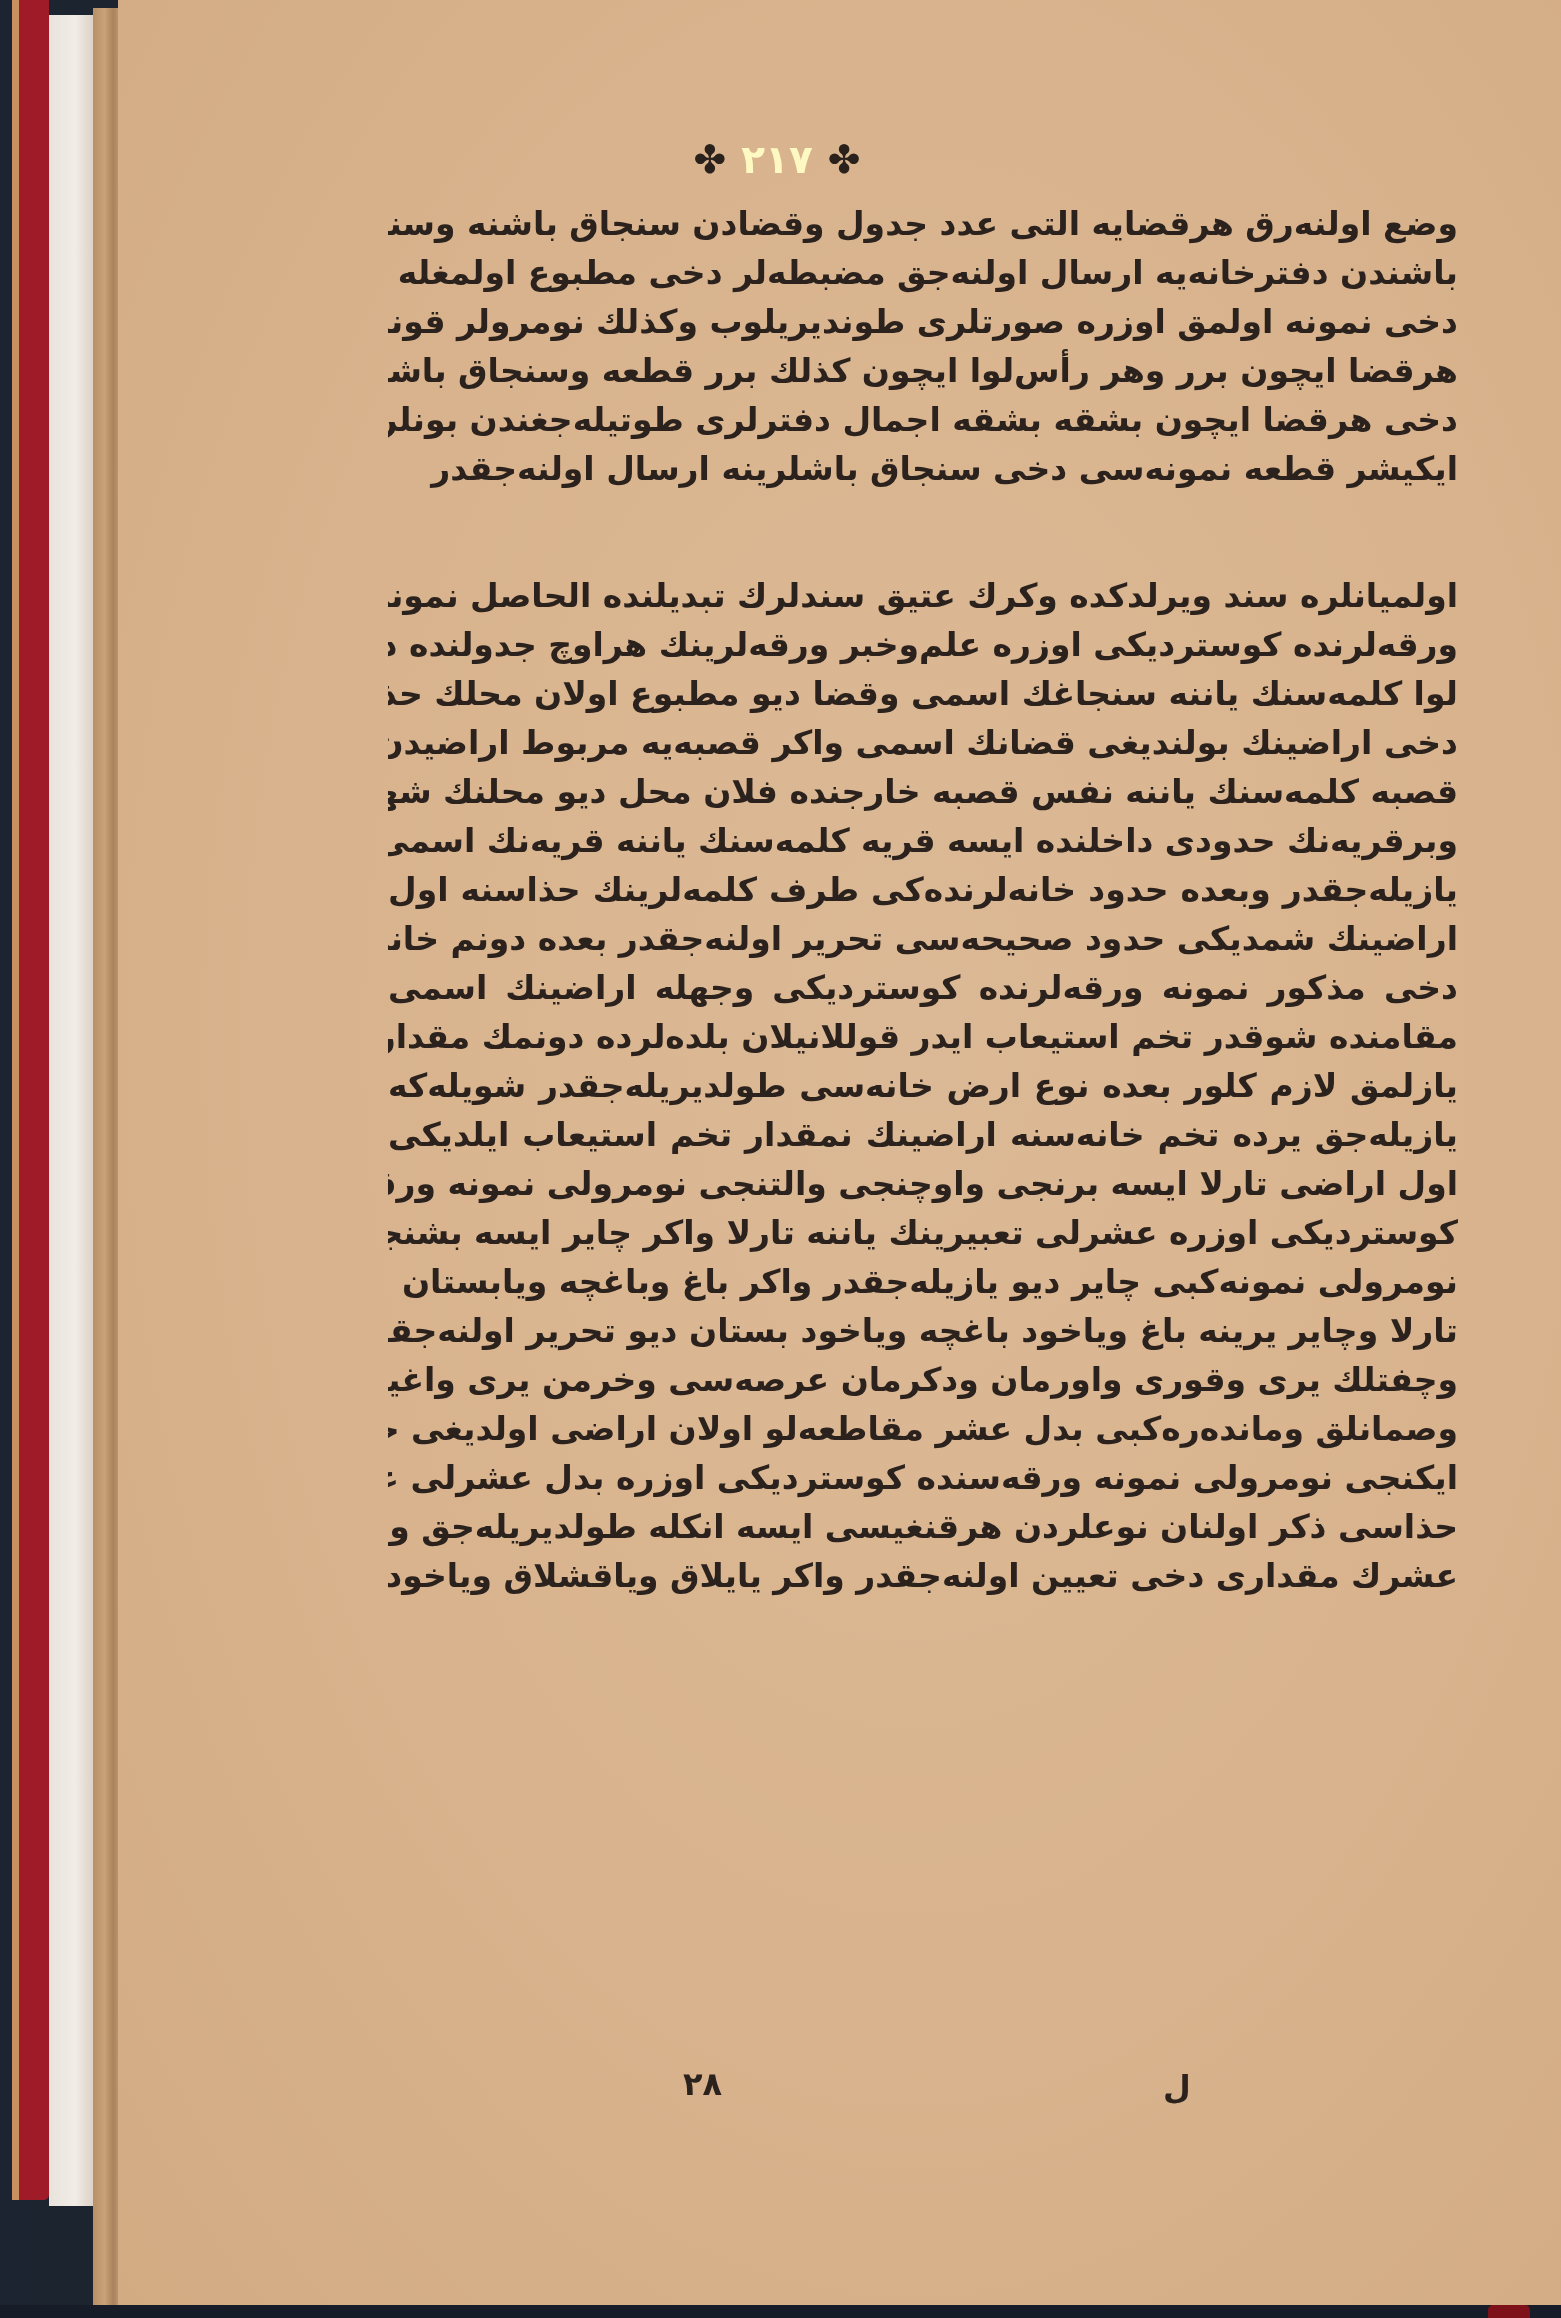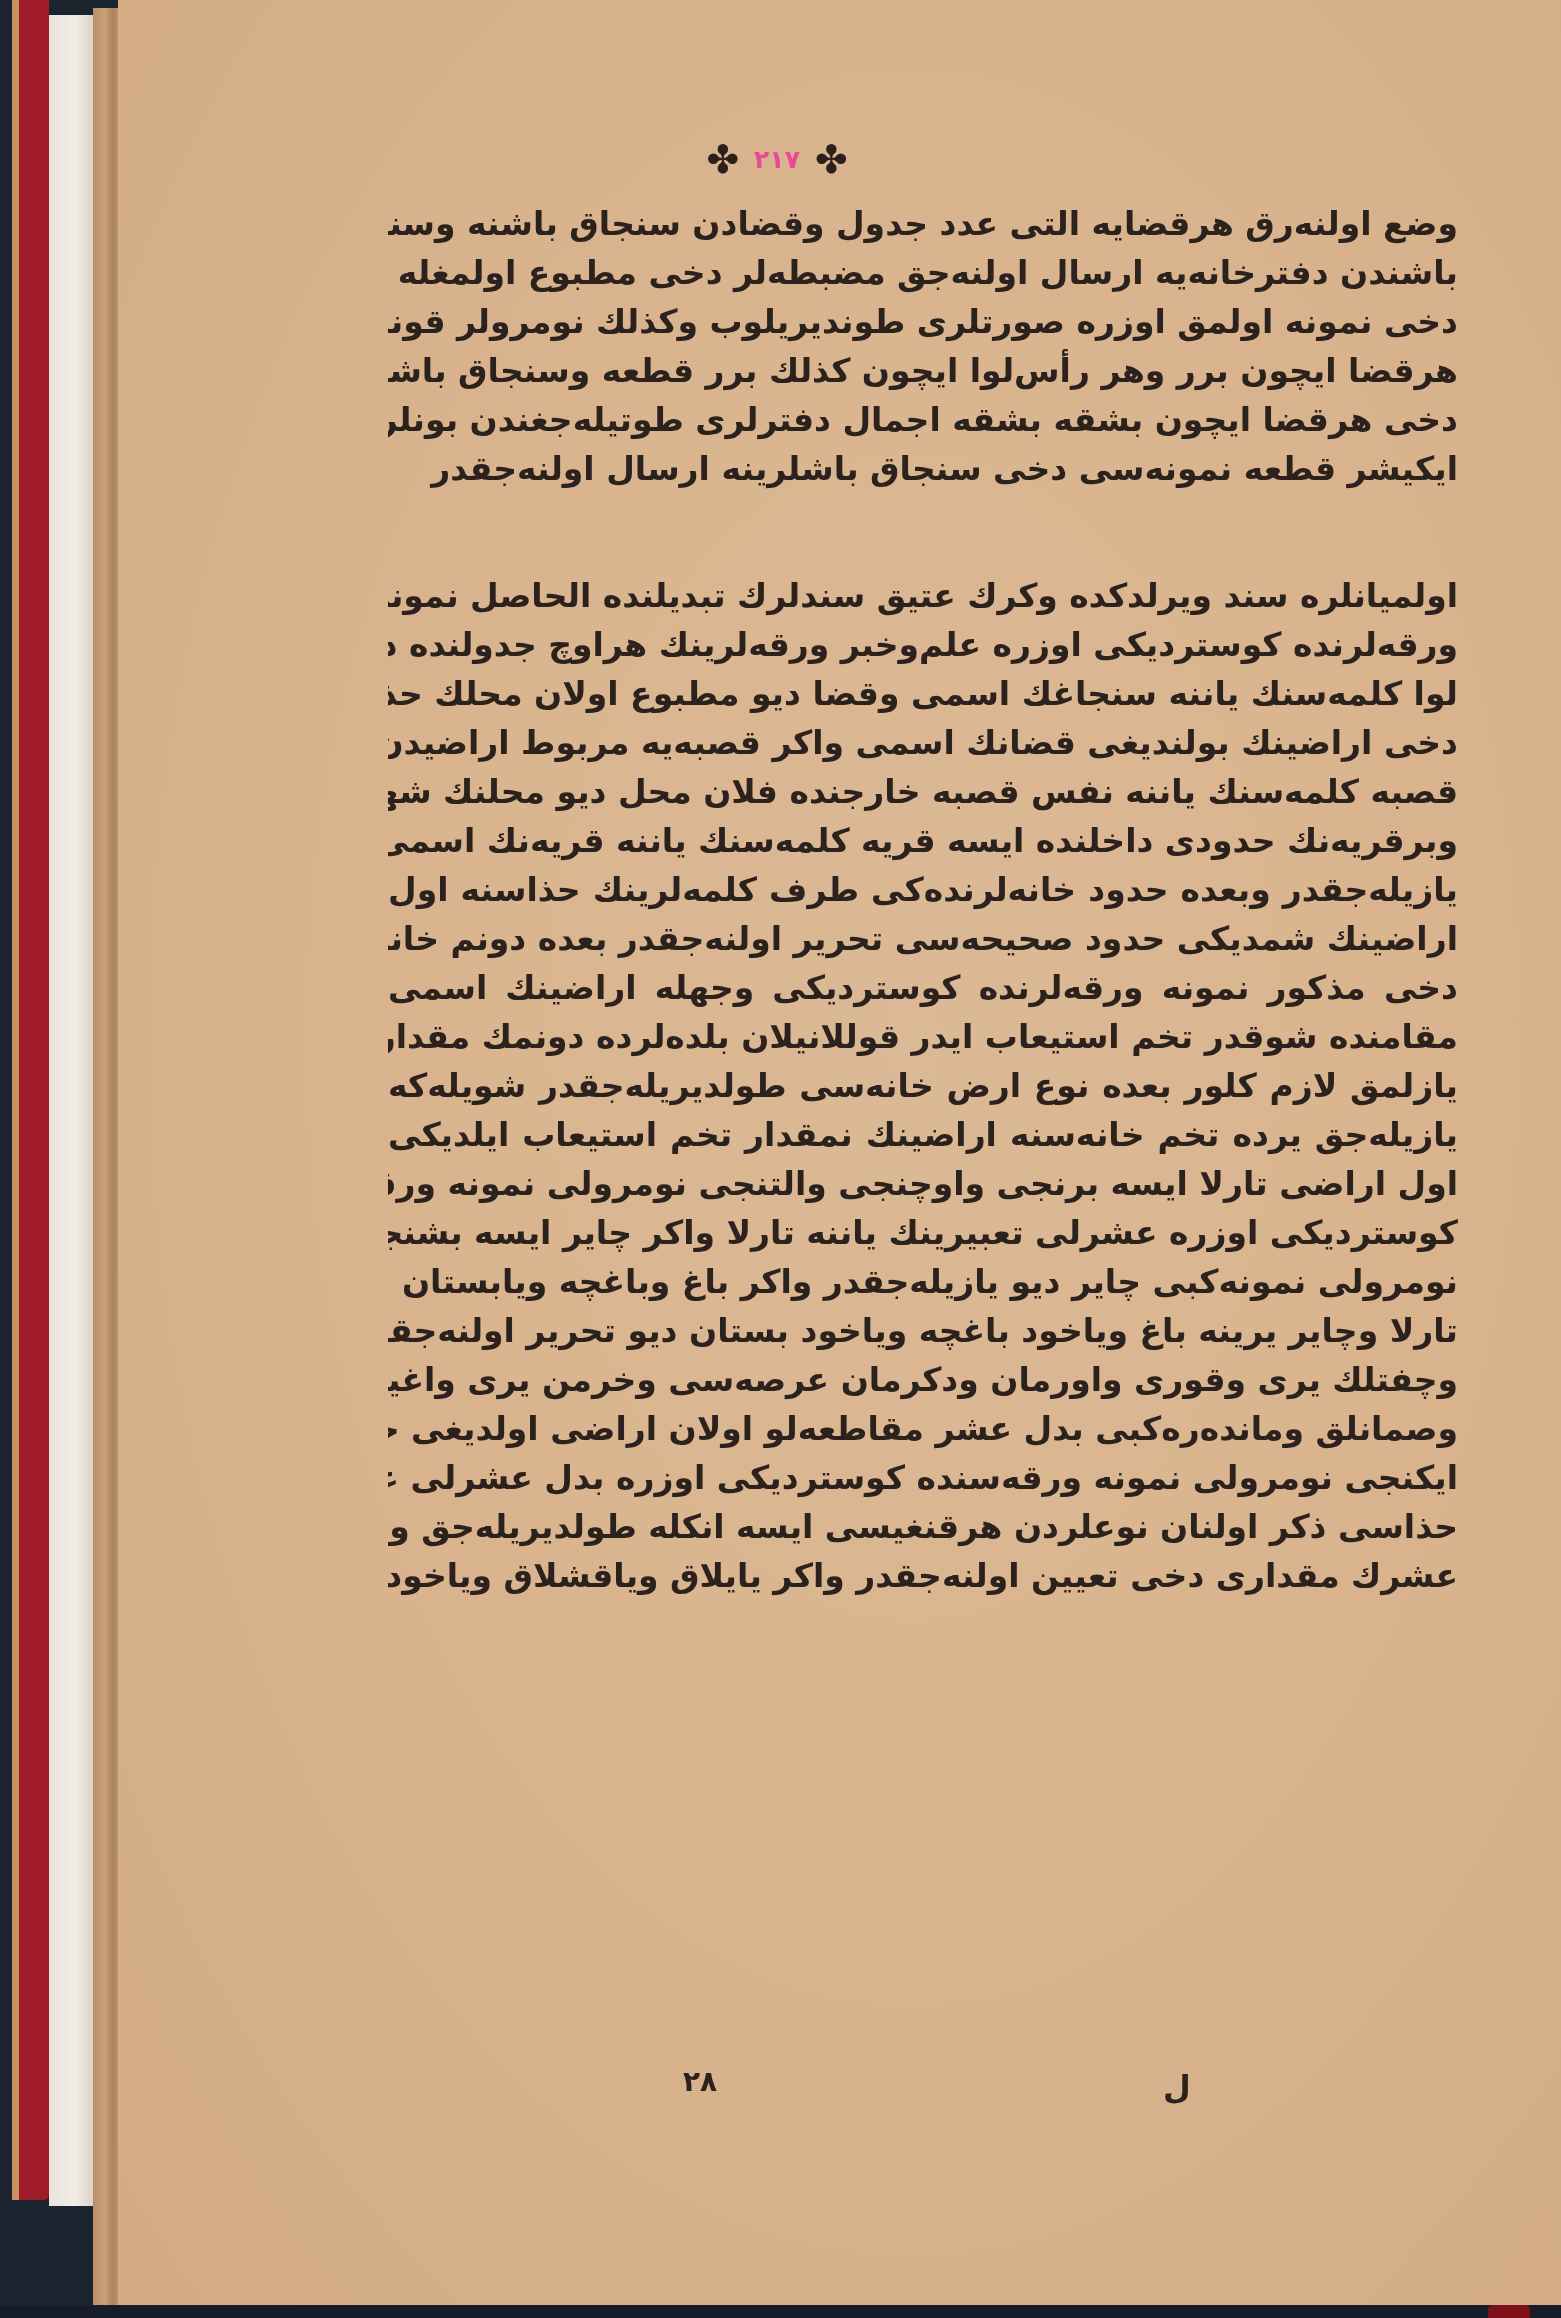--- a/index.html
+++ b/index.html
@@ -17,32 +17,32 @@
       background: linear-gradient(90deg, #b88f66, #c9a27a 40%, #a9835d 70%, #c99f77); }
     .page { position: absolute; left: 118px; top: 0; width: 1444px; height: 2305px;
       background: radial-gradient(ellipse at 55% 45%, #dcb996 0%, #d8b38d 55%, #d2ab83 100%); }
     .bottom-strip { position: absolute; left: 0; top: 2305px; width: 1562px; height: 13.5px; background: #171d28; }
     .bottom-strip .red-mark { position: absolute; left: 1488px; top: 0; width: 42px; height: 13.5px; background: #7d1018; border-radius: 5px 5px 0 0; }
 
     .header { position: absolute; left: 118px; top: 126px; width: 1444px; height: 67px;
       display: flex; justify-content: center; align-items: center; direction: ltr; }
     .header-inner { position: relative; left: -63px; display: flex; align-items: center; gap: 15px; }
     .ornament { font-size: 39px; color: #2a211c; line-height: 1; }
-    .page-number { font-size: 25px; color: #ec4899; font-weight: bold; font-family: "DejaVu Sans", sans-serif; }
+    .page-number { font-size: 39px; color: #fef9c3; font-weight: bold; font-family: "DejaVu Sans", sans-serif; }
 
     .text-block { position: absolute; left: 388px; top: 199px; width: 1070px;
       direction: rtl; color: #2b221d; }
     .line { height: 49px; line-height: 49px; font-size: 33px; text-align: justify;
       text-align-last: justify; white-space: nowrap; overflow: hidden;
       font-family: "DejaVu Sans", sans-serif; font-weight: bold; letter-spacing: 0px; }
     .line.last { text-align-last: right; padding-left: 101px; }
     .para-gap { height: 78px; }
 
     .footer { position: absolute; left: 118px; top: 2065px; width: 1444px; height: 59px; direction: ltr; }
-    .signature { position: absolute; left: 565px; top: 0; font-size: 28px; color: #2b221d; font-weight: bold; font-family: "DejaVu Sans", sans-serif; }
+    .signature { position: absolute; left: 565px; top: 0; font-size: 32px; color: #2b221d; font-weight: bold; font-family: "DejaVu Sans", sans-serif; }
     .catchword { position: absolute; left: 1045px; top: 3.4px; font-size: 32px; color: #2b221d; font-weight: bold; font-family: "DejaVu Sans", sans-serif; }
   </style>
 </head>
 <body>
 
 <div class="binding-dark"></div>
 <div class="binding-cloth"></div>
 <div class="flyleaf"></div>
 <div class="gutter"></div>
 <div class="page"></div>

